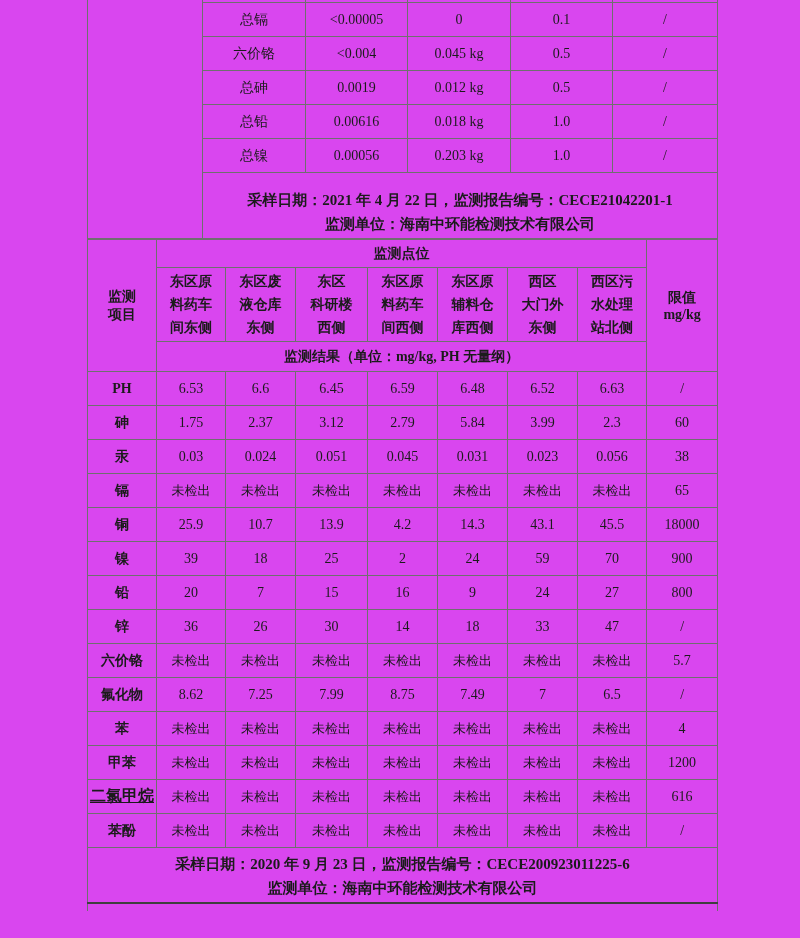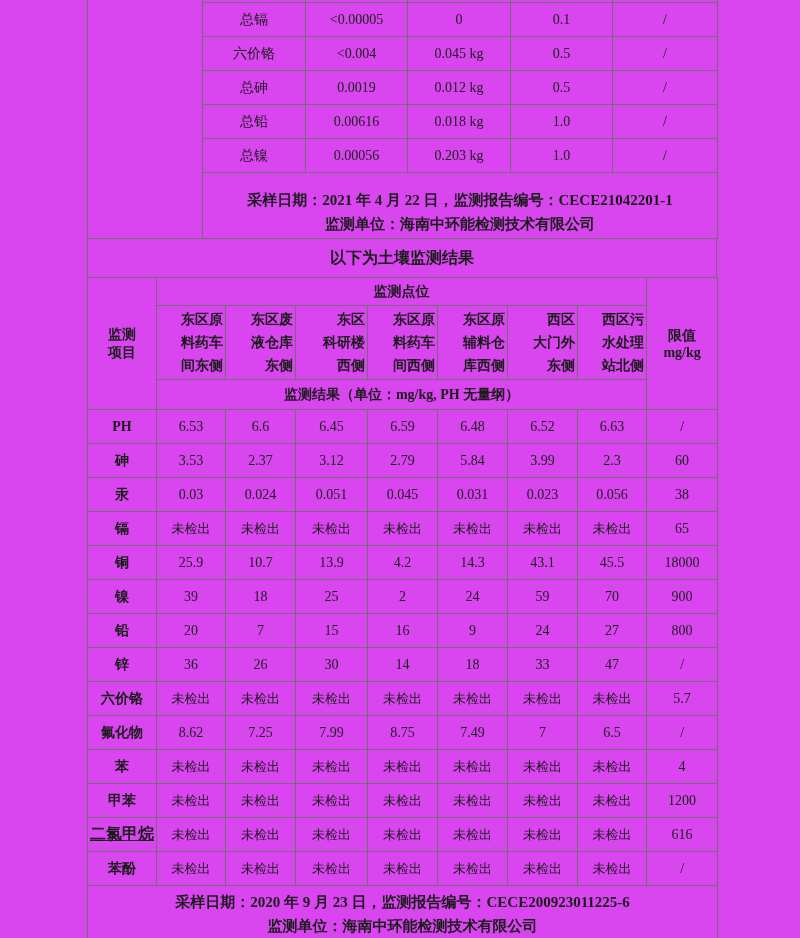--- a/index.html
+++ b/index.html
@@ -51,21 +51,21 @@
     line-height: 38px;
     border-left: 1px solid #6f6f6f;
     border-right: 1px solid #6f6f6f;
     text-align: center;
     font-weight: bold;
     font-size: 16px;
   }
   
   .t2 td { height: 33px; }
   .t2 tr.h1 td { height: 27px; }
-  .t2 tr.h2 td { height: 73px; line-height: 23px; text-align: right; }
+  .t2 tr.h2 td { height: 73px; line-height: 23px; }
   .t2 tr.h3 td { height: 29px; }
   .lbl { font-weight: bold; }
   .pre { white-space: pre-line; }
   .t2 .footer-cell {
     height: 52px;
     font-weight: bold;
     font-size: 15px;
     line-height: 24px;
     padding-top: 2px;
     border-bottom: 2px solid #3f3f3f;
@@ -139,21 +139,20 @@
           </tr>
           <tr id="t1-footer-row">
           <td colspan="5" class="footer-cell">
             <span>采样日期：2021 年 4 月 22 日，监测报告编号：CECE21042201-1</span>
             <span>监测单位：海南中环能检测技术有限公司</span>
           </td>
         </tr>
       </tbody>
     </table>
 
-    <div class="title-bar">以下为土壤监测结果</div>
 
     <table class="t2">
       <colgroup>
         <col style="width:69px">
           <col style="width:69px">
           <col style="width:70px">
         <col style="width:72px">
           <col style="width:70px">
           <col style="width:70px">
         <col style="width:70px">
@@ -200,21 +199,21 @@
             <td>6.6</td>
             <td>6.45</td>
             <td>6.59</td>
             <td>6.48</td>
             <td>6.52</td>
             <td>6.63</td>
             <td>/</td>
           </tr>
           <tr>
             <td class="lbl">砷</td>
-            <td>3.53</td>
+            <td>1.75</td>
             <td>2.37</td>
             <td>3.12</td>
             <td>2.79</td>
             <td>5.84</td>
             <td>3.99</td>
             <td>2.3</td>
             <td>60</td>
           </tr>
           <tr>
             <td class="lbl">汞</td>

